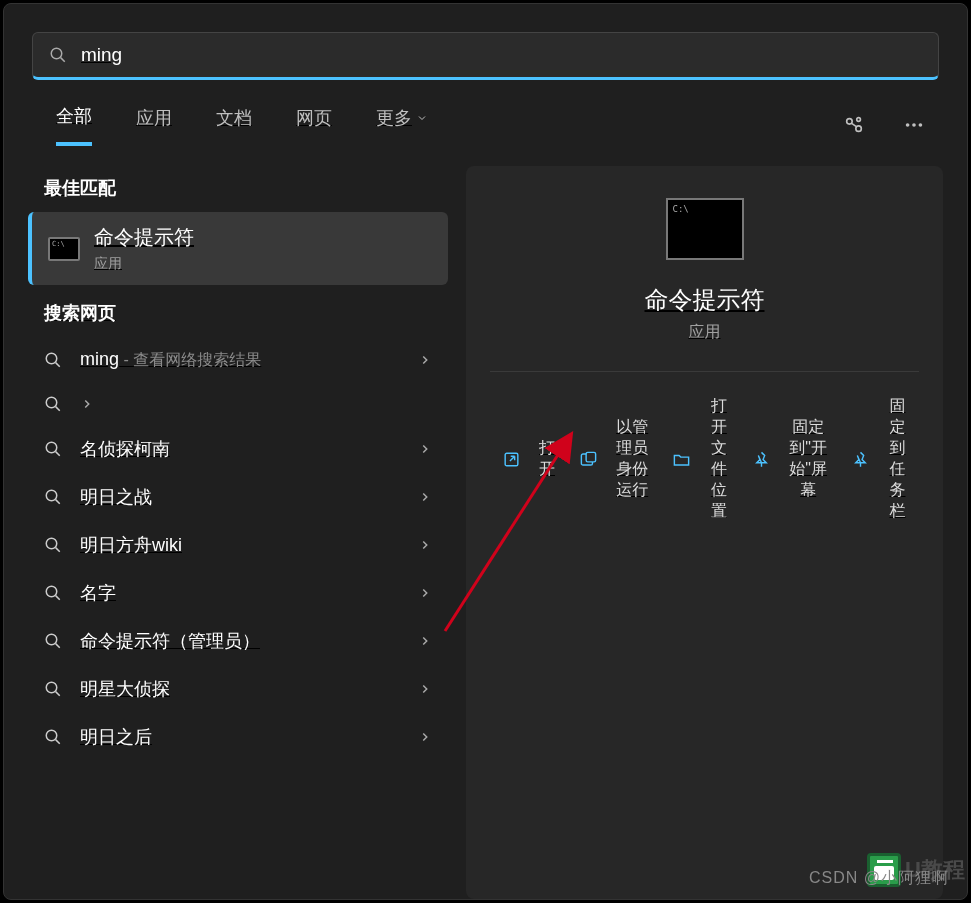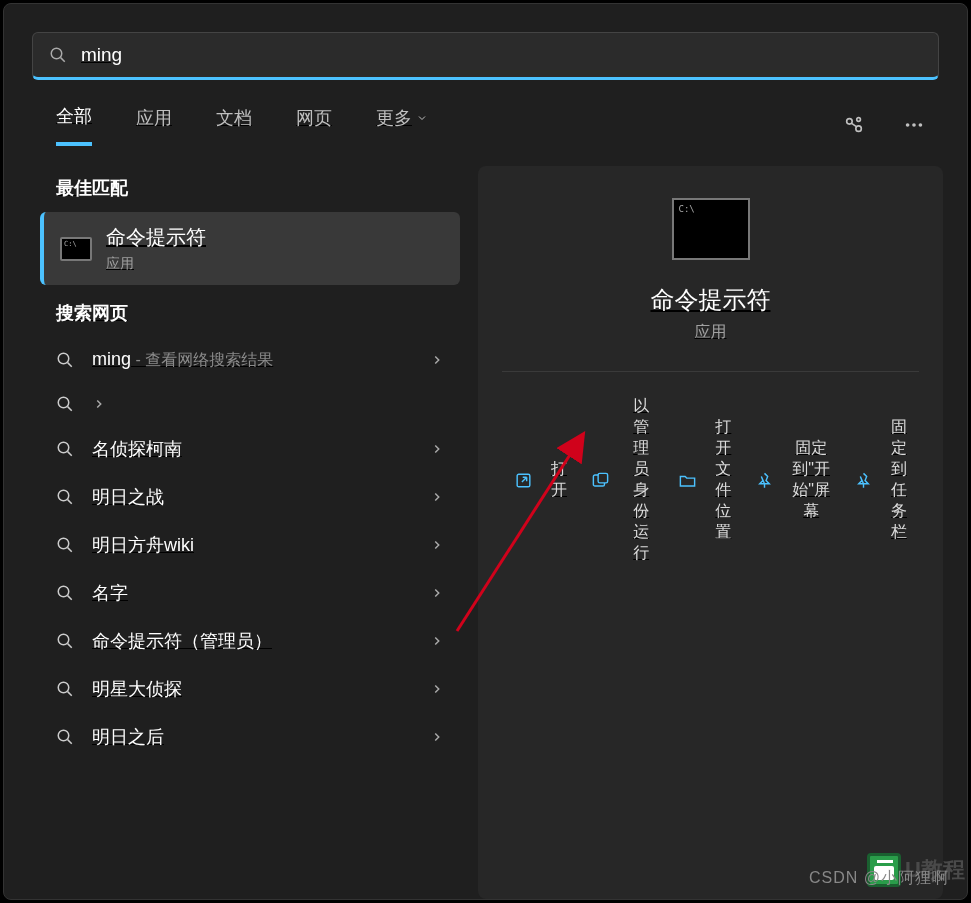--- a/index.html
+++ b/index.html
@@ -7,21 +7,21 @@
 .window { position: absolute; inset: 3px; background: #1f1f1f; border-radius: 8px; border: 1px solid #333; display: flex; flex-direction: column; text-decoration: underline; }
 .search-row { padding: 28px 28px 0 28px; }
 .search-box { display: flex; align-items: center; height: 48px; background: #2b2b2b; border: 1px solid #444; border-radius: 6px; padding: 0 16px; border-bottom: 3px solid #4cc2ff; }
 .search-box svg { width: 18px; height: 18px; margin-right: 14px; }
 .search-input { flex: 1; background: none; border: none; outline: none; color: #fff; font-size: 19px; }
 .tabs-row { display: flex; align-items: center; padding: 24px 38px 0 38px; gap: 30px; }
 .tab { color: #bfbfbf; font-size: 18px; padding-bottom: 14px; cursor: pointer; display: flex; align-items: center; gap: 4px; margin-left: 14px; }
 .tab.active { color: #fff; border-bottom: 4px solid #4cc2ff; }
 .tabs-spacer { flex: 1; }
 .tabs-icon { color: #bfbfbf; cursor: pointer; padding: 4px; display: flex; }
-.body { flex: 1; display: flex; padding: 20px 24px 0 36px; gap: 18px; overflow: hidden; }
+.body { flex: 1; display: flex; padding: 20px 24px 0 24px; gap: 18px; overflow: hidden; }
 .left-col { width: 420px; display: flex; flex-direction: column; }
 .section-title { color: #fff; font-size: 18px; font-weight: 600; padding: 10px 16px 12px 16px; }
 .best-match { background: #393939; border-radius: 6px; padding: 12px 16px; display: flex; align-items: center; gap: 14px; border-left: 4px solid #4cc2ff; margin-bottom: 6px; }
 .bm-icon { width: 32px; height: 24px; background: #000; border: 2px solid #787878; border-radius: 2px; position: relative; }
 .bm-icon::before { content: "C:\\"; color: #aaa; font-size: 7px; position: absolute; top: 1px; left: 2px; font-family: monospace; }
 .bm-title { color: #fff; font-size: 20px; }
 .bm-sub { color: #a0a0a0; font-size: 14px; margin-top: 4px; }
 .web-item { display: flex; align-items: center; padding: 12px 16px; cursor: pointer; border-radius: 6px; }
 .web-item svg.lead { width: 18px; height: 18px; margin-right: 18px; flex-shrink: 0; }
 .web-item .w-text { flex: 1; color: #fff; font-size: 18px; white-space: nowrap; overflow: hidden; text-overflow: ellipsis; }

